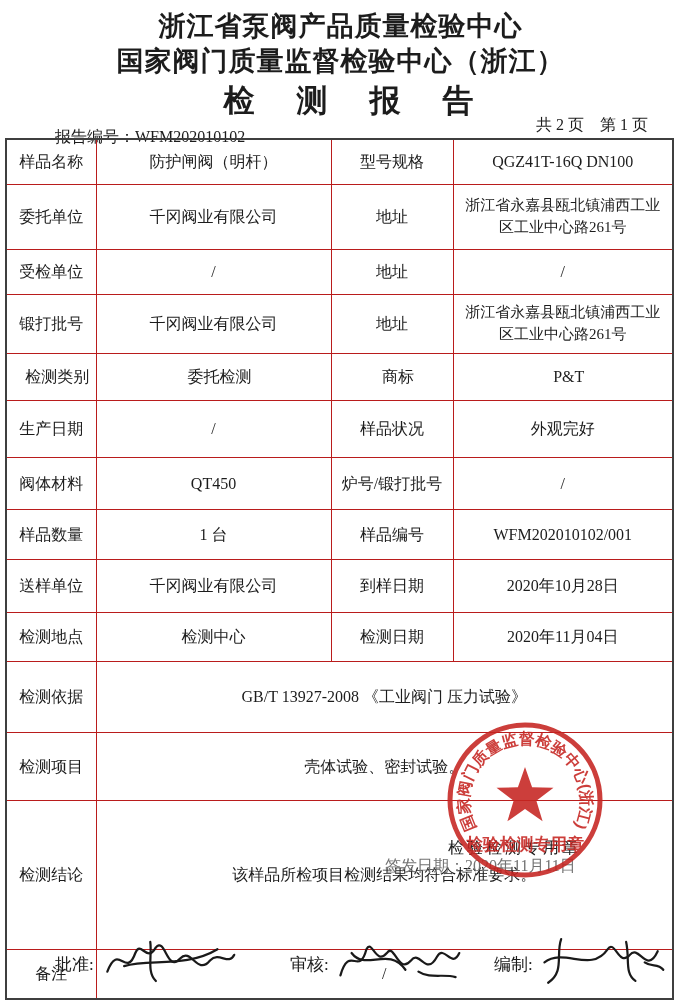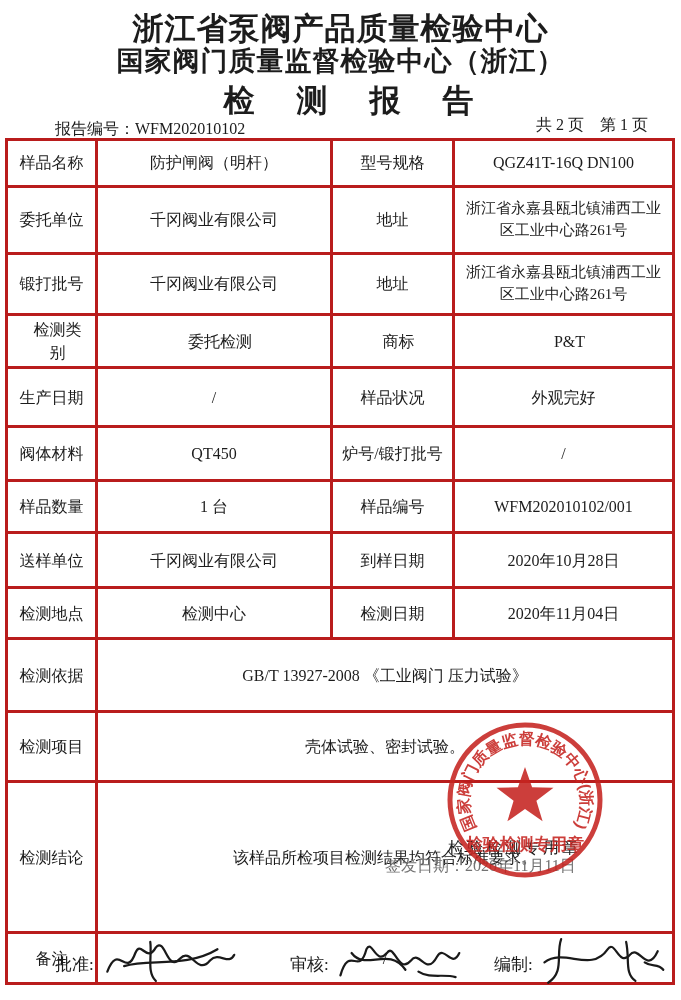--- a/index.html
+++ b/index.html
@@ -3,37 +3,37 @@
 <meta charset="utf-8">
 <title></title>
 <style>
   html,body{margin:0;padding:0;background:#e8e8e8;}
   .page{
     position:relative;width:681px;height:1000px;background:#ffffff;
     font-family:"Liberation Serif","DejaVu Serif",serif;color:#1c1c1c;
     overflow:hidden;margin:0 auto;
   }
   .title1{position:absolute;top:8px;left:0;width:681px;text-align:center;
-    font-size:31px;font-weight:bold;letter-spacing:1px;}
+    font-size:27px;font-weight:bold;letter-spacing:1px;}
   .title2{position:absolute;top:43px;left:0;width:681px;text-align:center;
     font-size:27px;font-weight:bold;letter-spacing:1px;}
   .report-title{position:absolute;top:80px;left:8px;width:681px;text-align:center;
     font-family:"Liberation Sans","DejaVu Sans",sans-serif;
     font-size:31px;font-weight:bold;letter-spacing:42px;text-indent:42px;}
   .meta{position:absolute;top:115px;left:0;width:681px;font-size:16px;}
-  .report-no{position:absolute;left:55px;top:4px;}
+  .report-no{position:absolute;left:55px;top:12px;}
   .pagination{position:absolute;right:33px;top:0;}
 
   table.report{
     position:absolute;left:5px;top:138px;width:667px;
     border-collapse:collapse;table-layout:fixed;
     font-size:16px;
   }
   table.report td{
-    border:3px solid #b91c1c;text-align:center;vertical-align:middle;
+    border:1px solid #b91c1c;text-align:center;vertical-align:middle;
     padding:2px 6px;line-height:1.45;overflow:hidden;
   }
   table.report{border:2px solid #3f3f3f;}
   tr.rh1 td{height:40px;} tr.rh2 td{height:60px;} tr.rh3 td{height:40px;}
   tr.rh4 td{height:54px;} tr.rh5 td{height:42px;padding-left:18px;} tr.rh6 td{height:52px;}
   tr.rh7 td{height:47px;} tr.rh8 td{height:45px;} tr.rh9 td{height:48px;}
   tr.rh10 td{height:44px;} tr.rh11 td{height:66px;} tr.rh12 td{height:63px;}
   tr.rh13 td{height:144px;} tr.rh14 td{height:44px;}
   td.addr{font-size:15px;line-height:1.5;padding:2px 10px;}
   td.left-top{text-align:left;vertical-align:top;padding:16px 10px 4px 16px;}
@@ -76,20 +76,26 @@
       <td>样品名称</td>
       <td>防护闸阀（明杆）</td>
       <td>型号规格</td>
       <td>QGZ41T-16Q DN100</td>
     </tr>
     <tr class="rh2">
       <td>委托单位</td>
       <td>千冈阀业有限公司</td>
       <td>地址</td>
       <td class="addr">浙江省永嘉县瓯北镇浦西工业区工业中心路261号</td>
+    </tr>
+    <tr class="rh3">
+      <td>受检单位</td>
+      <td>/</td>
+      <td>地址</td>
+      <td>/</td>
     </tr>
     <tr class="rh4">
       <td>锻打批号</td>
       <td>千冈阀业有限公司</td>
       <td>地址</td>
       <td class="addr">浙江省永嘉县瓯北镇浦西工业区工业中心路261号</td>
     </tr>
     <tr class="rh5">
       <td>检测类别</td>
       <td>委托检测</td>

